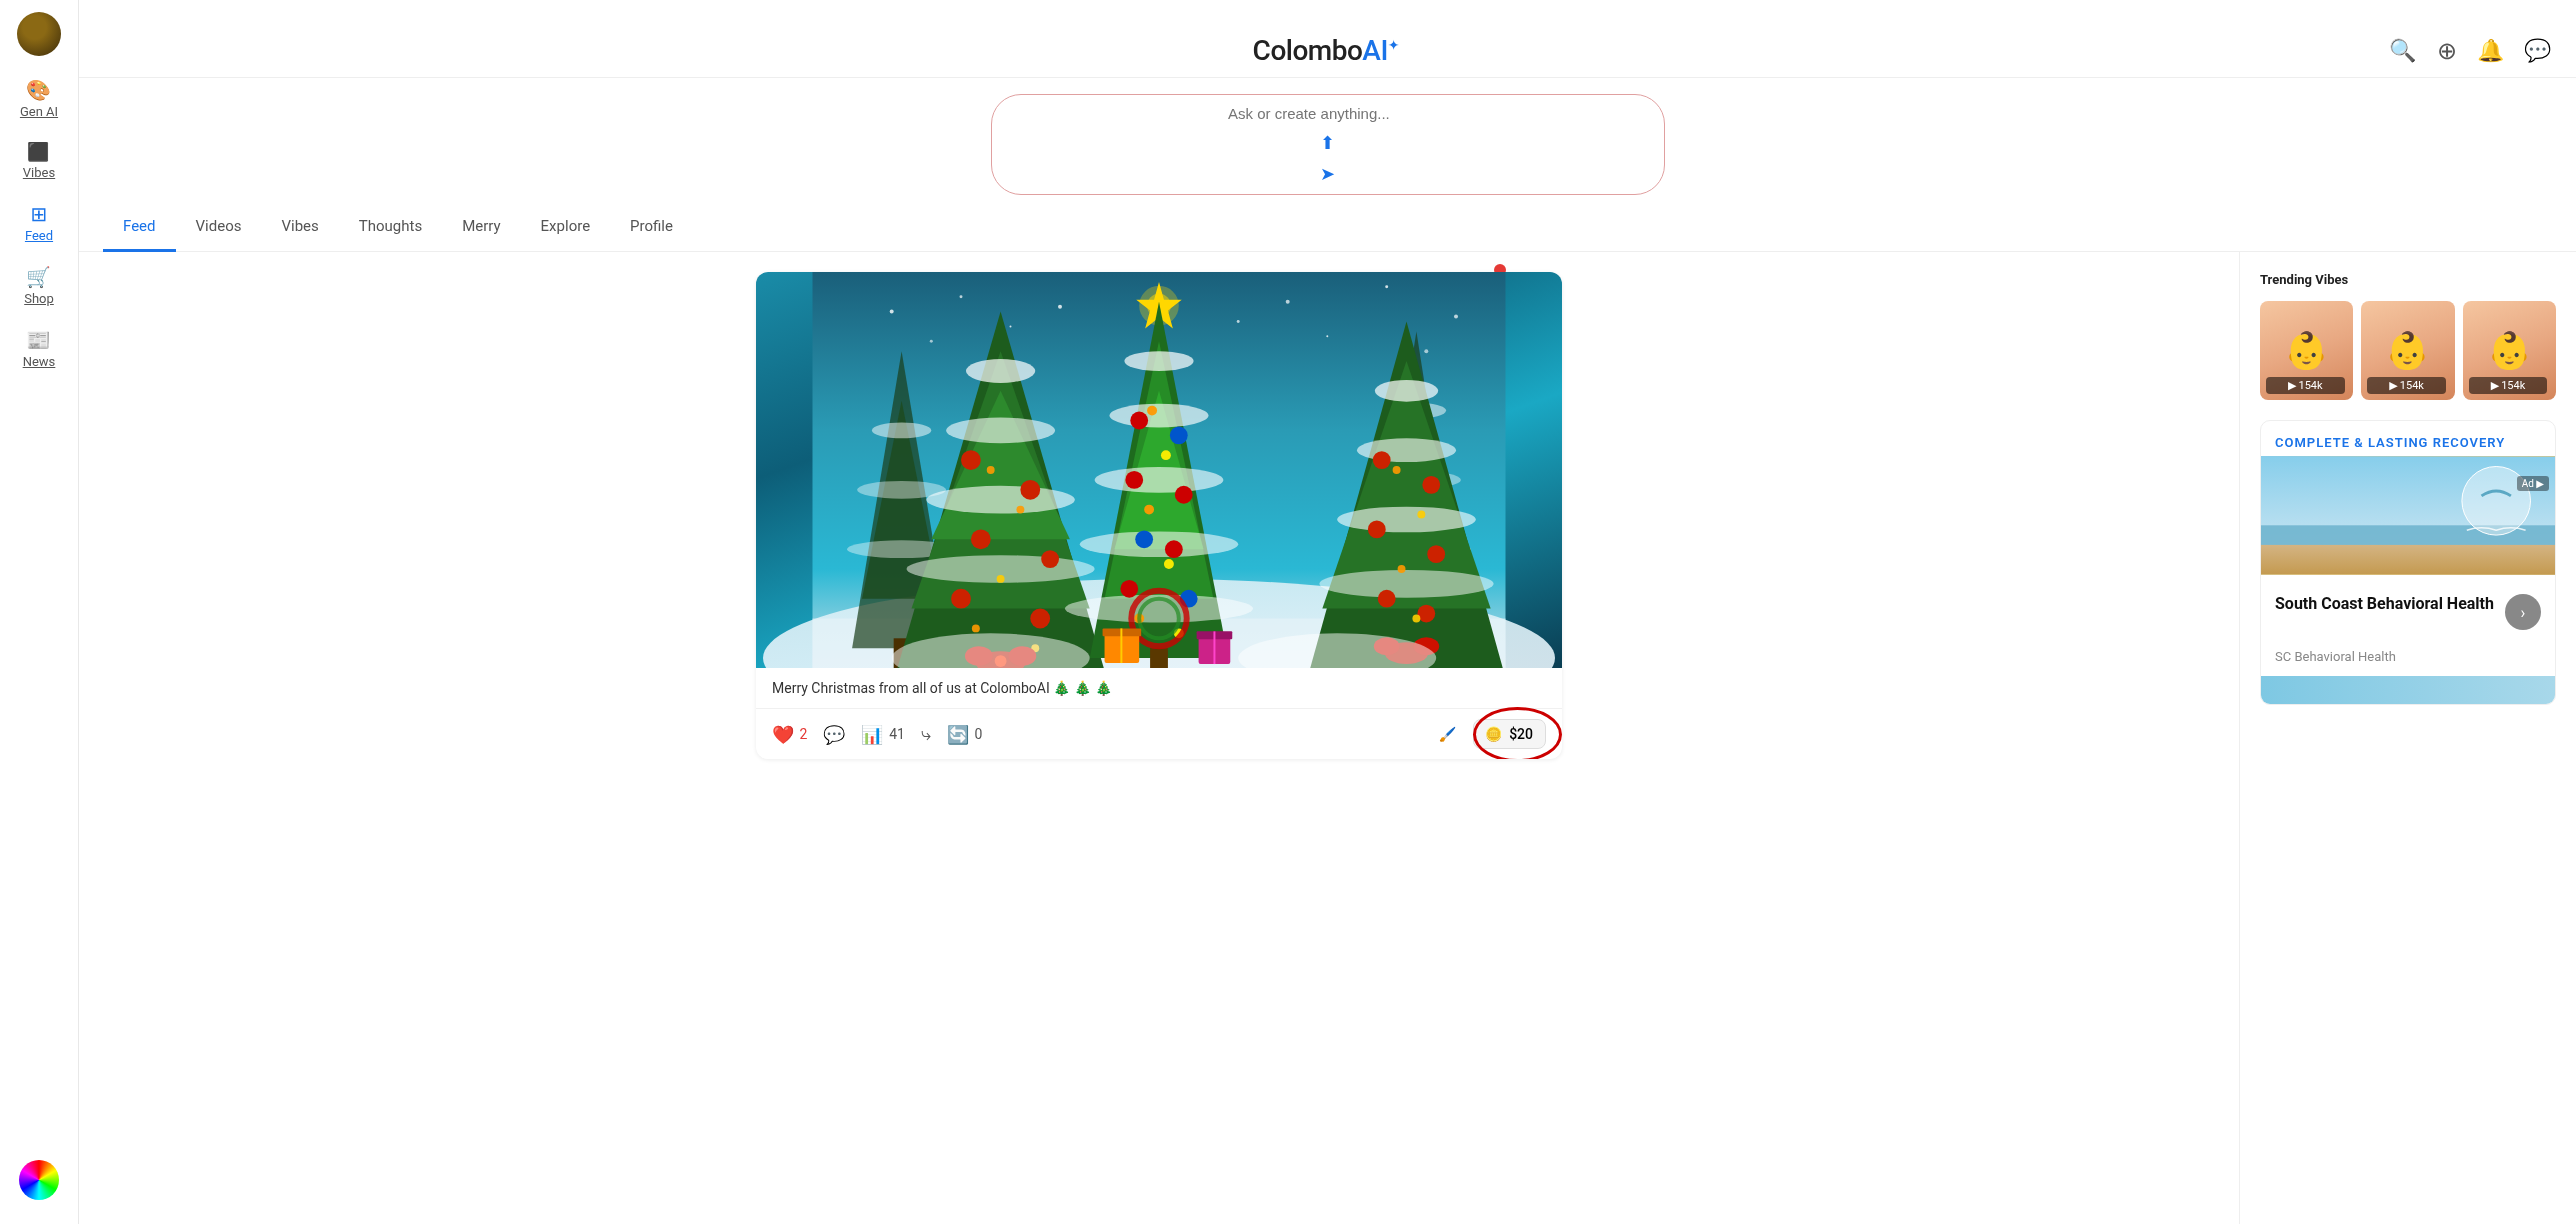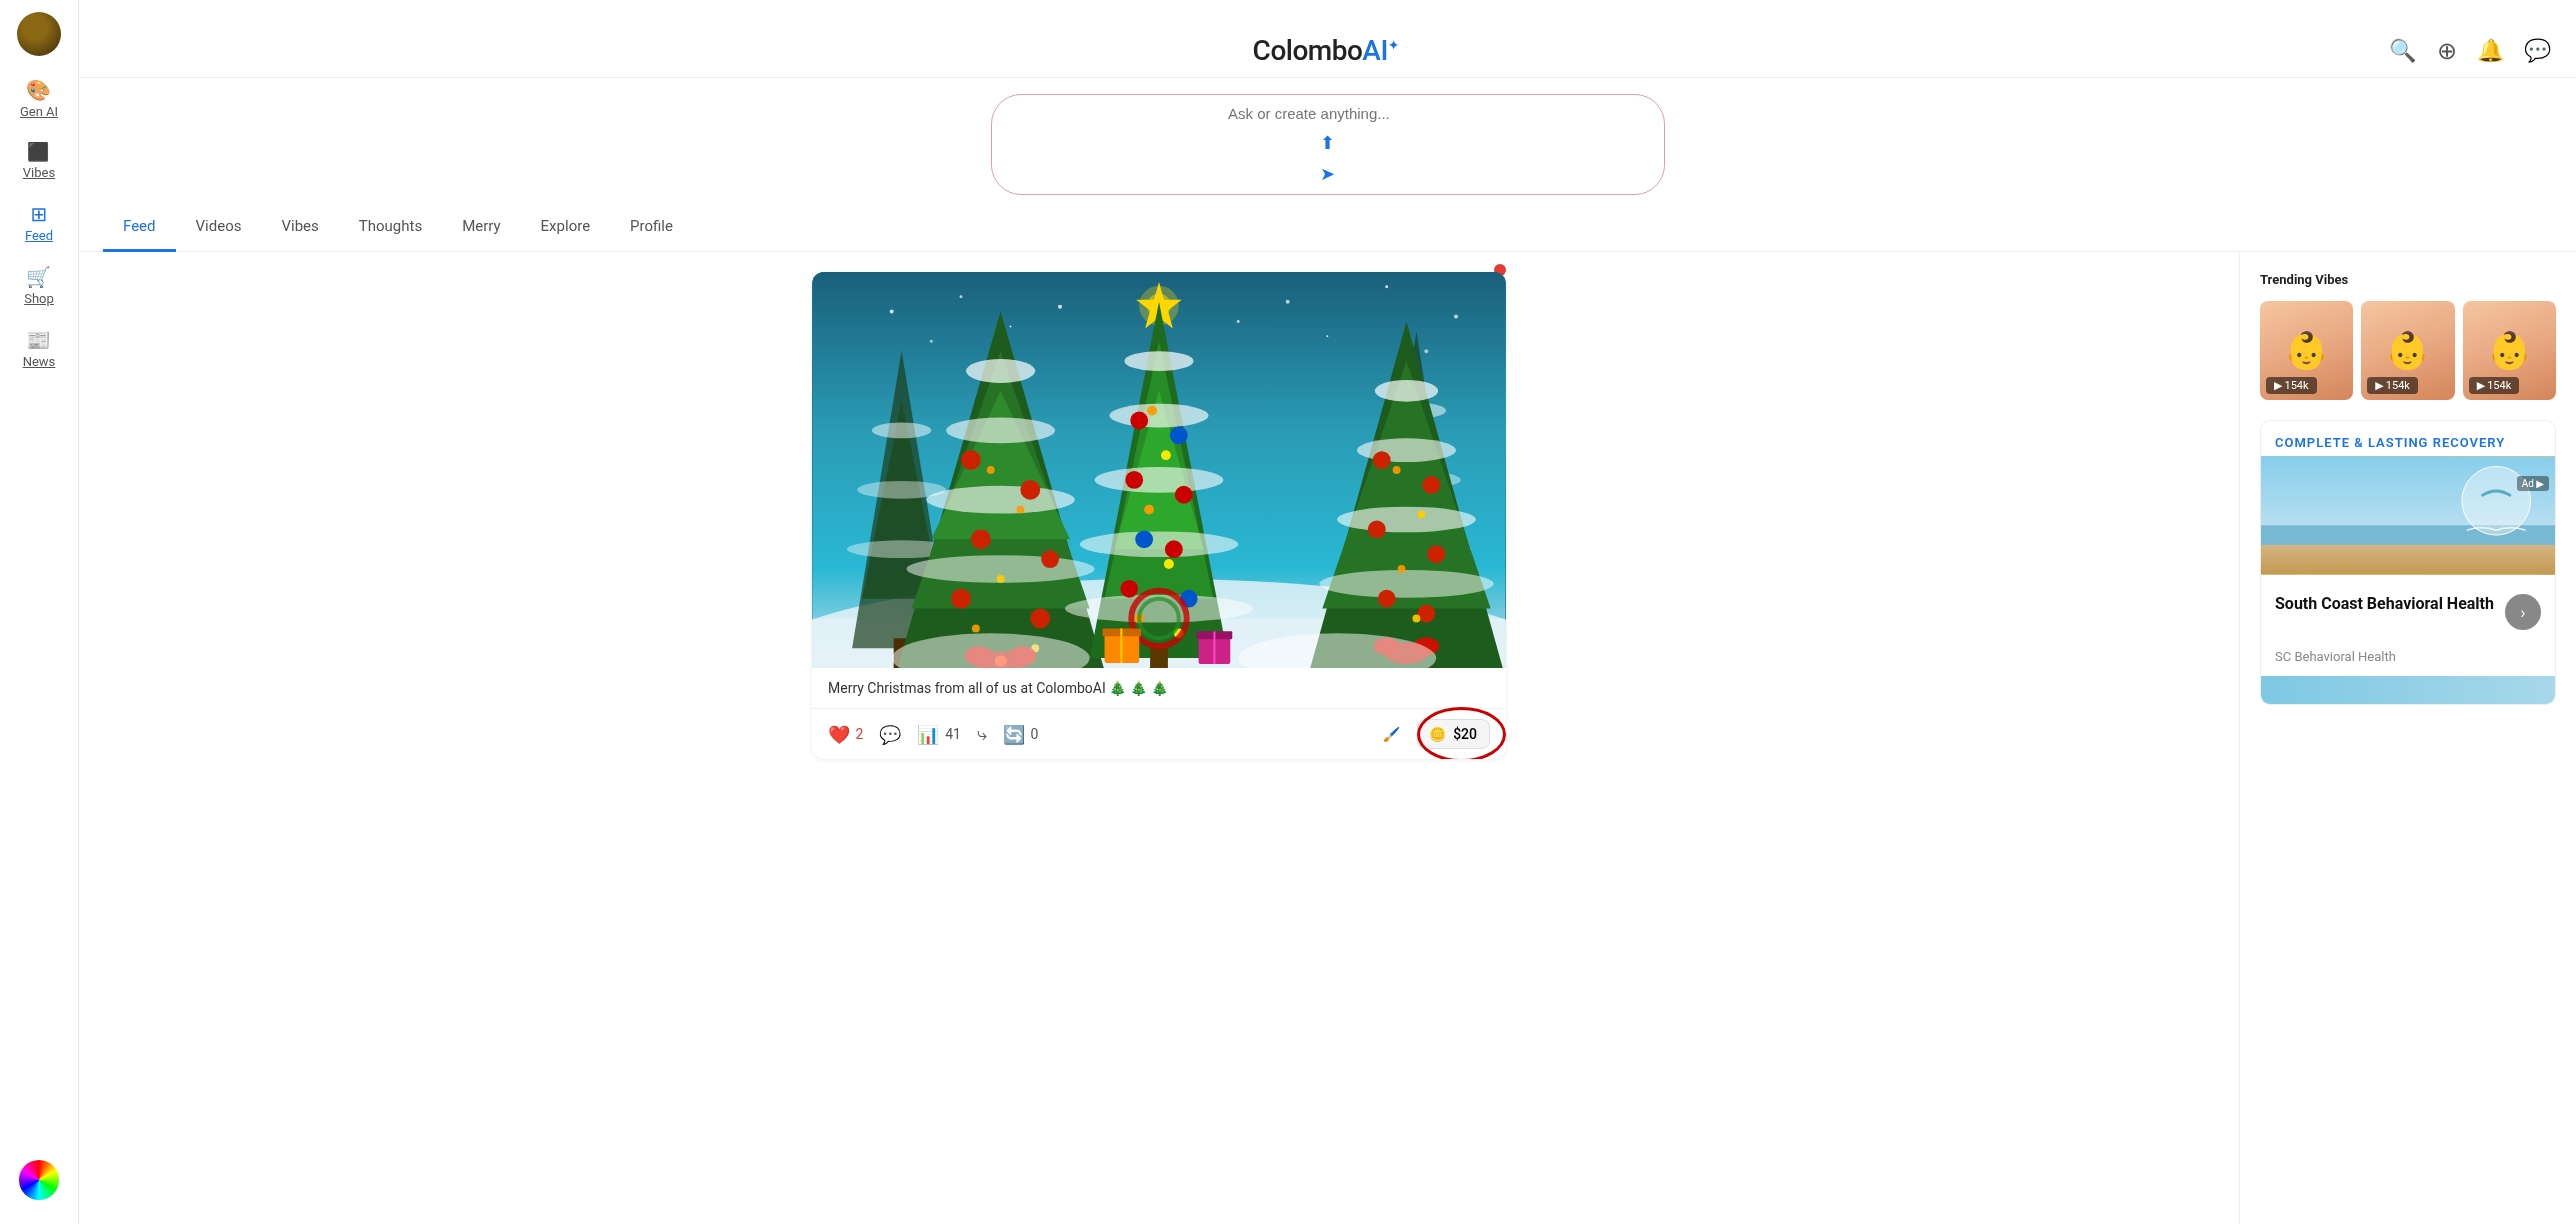--- a/index.html
+++ b/index.html
@@ -169,21 +169,21 @@
       flex: 1;
       overflow-y: auto;
       padding: 20px 24px;
       display: flex;
       flex-direction: column;
       align-items: center;
     }
 
     
     .post-card {
-      width: 694px;
+      width: 806px;
       background: #fff;
       border-radius: 12px;
       overflow: hidden;
       box-shadow: 0 1px 4px rgba(0,0,0,0.08);
     }
     .post-image {
       width: 100%;
       height: 396px;
       background: linear-gradient(160deg, #1a8ca8 0%, #0d5e78 30%, #1aa8c4 60%, #0a3d52 100%);
       position: relative;
@@ -273,21 +273,21 @@
       justify-content: center;
       font-size: 36px;
     }
     .vibe-count {
       position: absolute;
       bottom: 6px;
       left: 6px;
       background: rgba(0,0,0,0.55);
       color: #fff;
       font-size: 11px;
-      padding: 2px 8px;
+      padding: 2px 22px;
       border-radius: 4px;
     }
     .vibe-play::before {
       content: '▶';
       margin-right: 2px;
     }
 
     
     .ad-card {
       border: 1px solid #eee;

